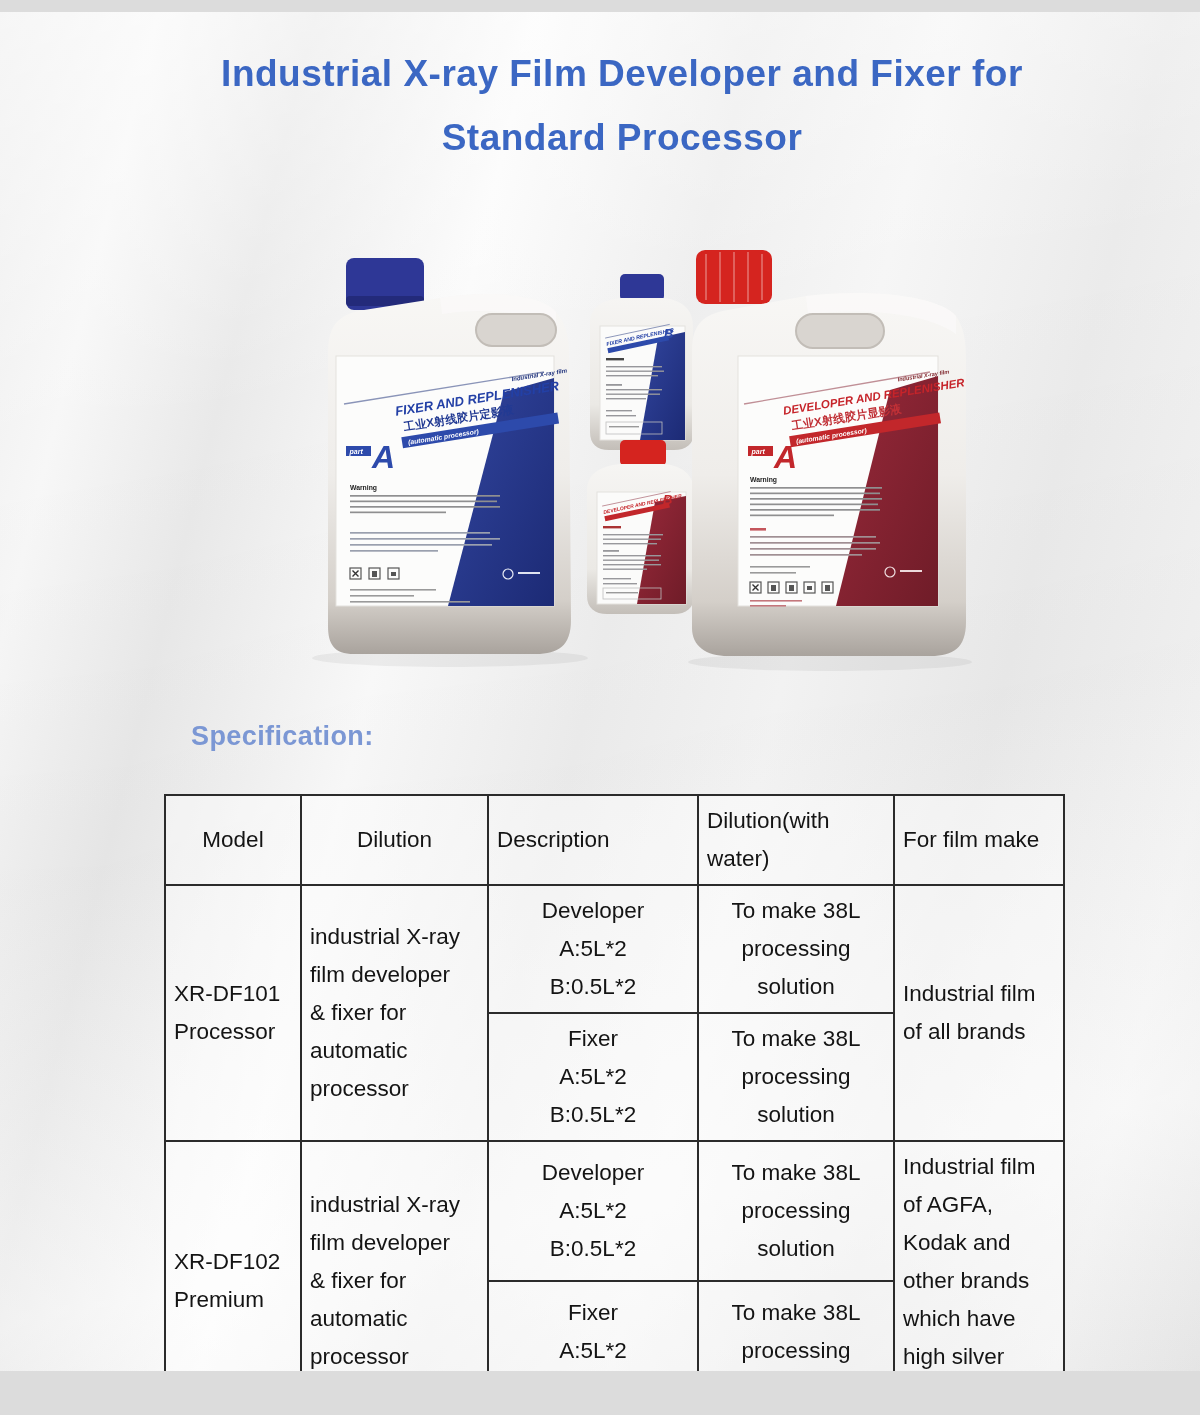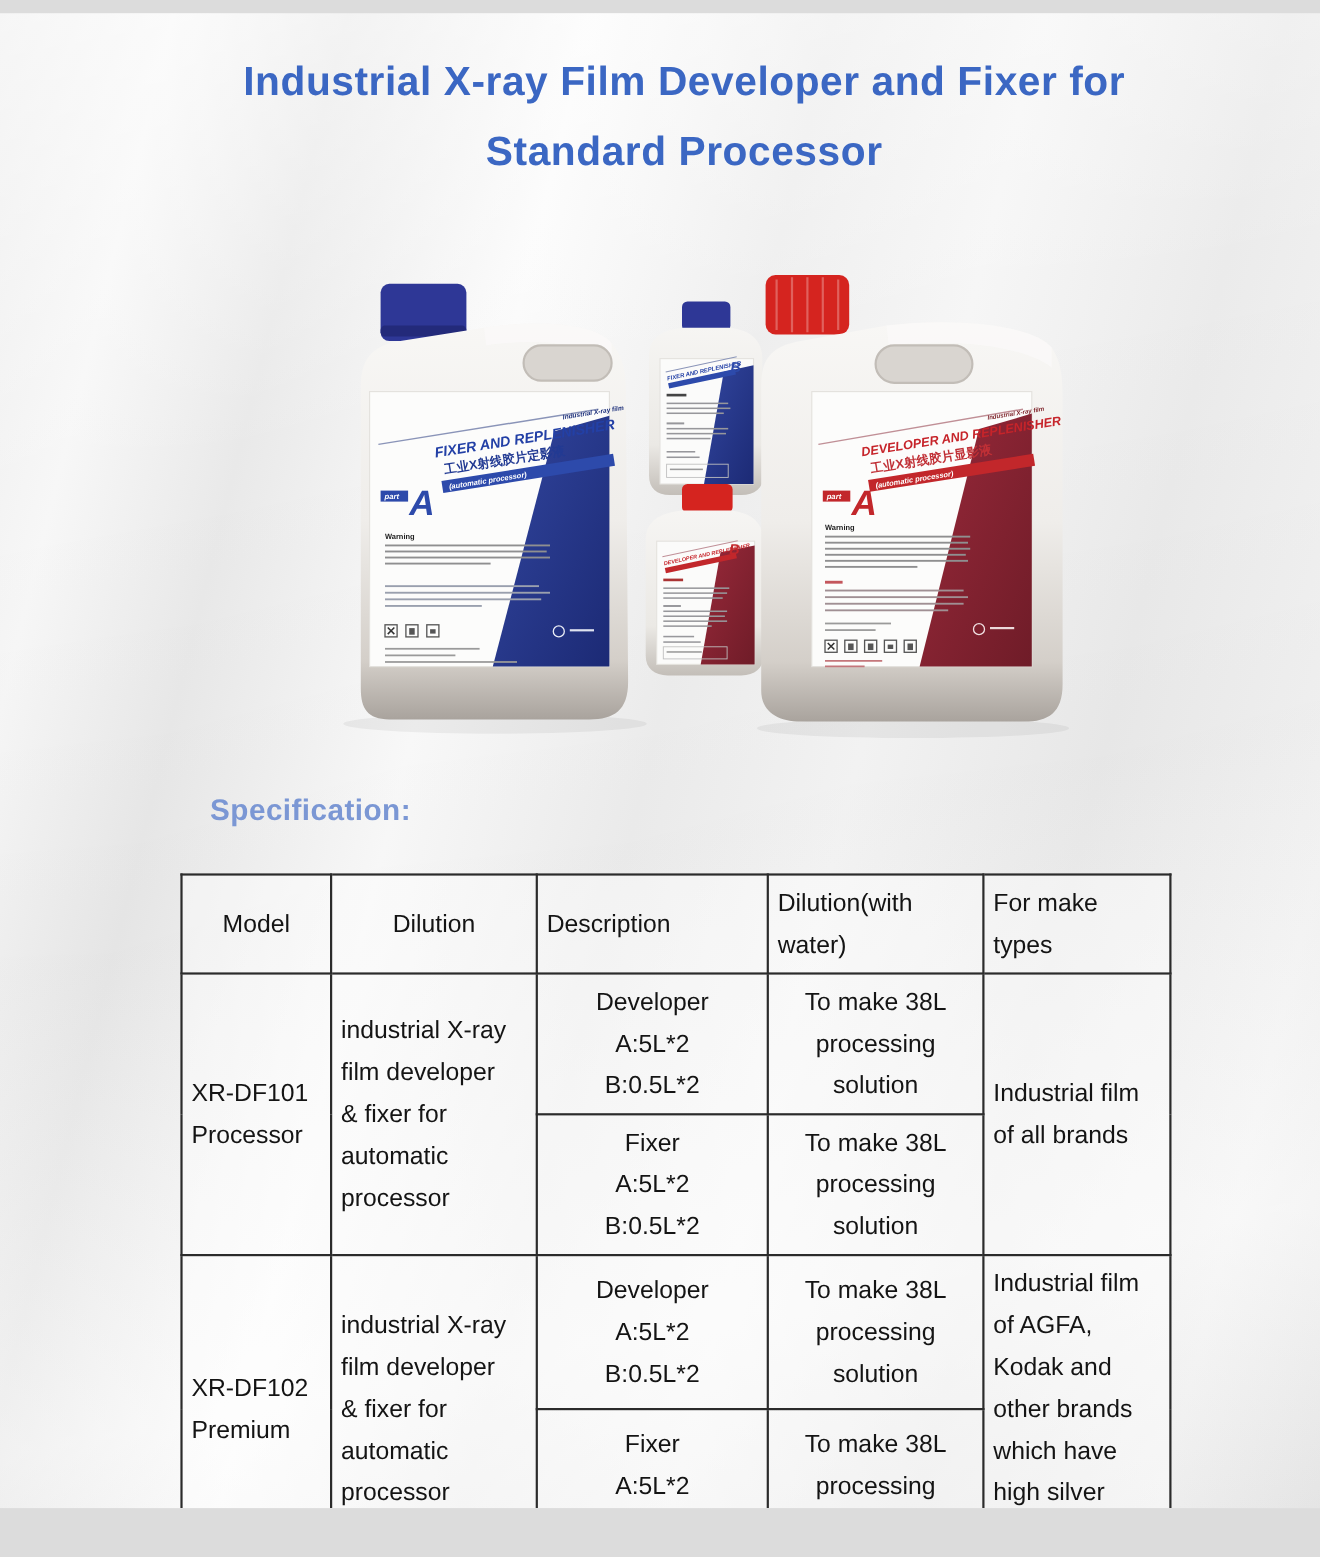--- a/index.html
+++ b/index.html
@@ -285,21 +285,21 @@
       <col style="width:196px">
         <col style="width:170px">
     </colgroup>
     <tbody>
         <tr class="hdr">
       <th class="h-center">Model</th>
       <th class="h-center">Dilution</th>
       <th class="h-left">Description</th>
       <th class="h-left">Dilution(with
 water)</th>
-      <th class="h-left">For make types</th>
+      <th class="h-left">For film make</th>
     </tr>
 
     <tr>
       <td class="c-center" rowspan="2">XR-DF101
 Processor</td>
       <td class="c-center" rowspan="2">industrial X-ray
 film developer
 &amp; fixer for
 automatic
 processor</td>

